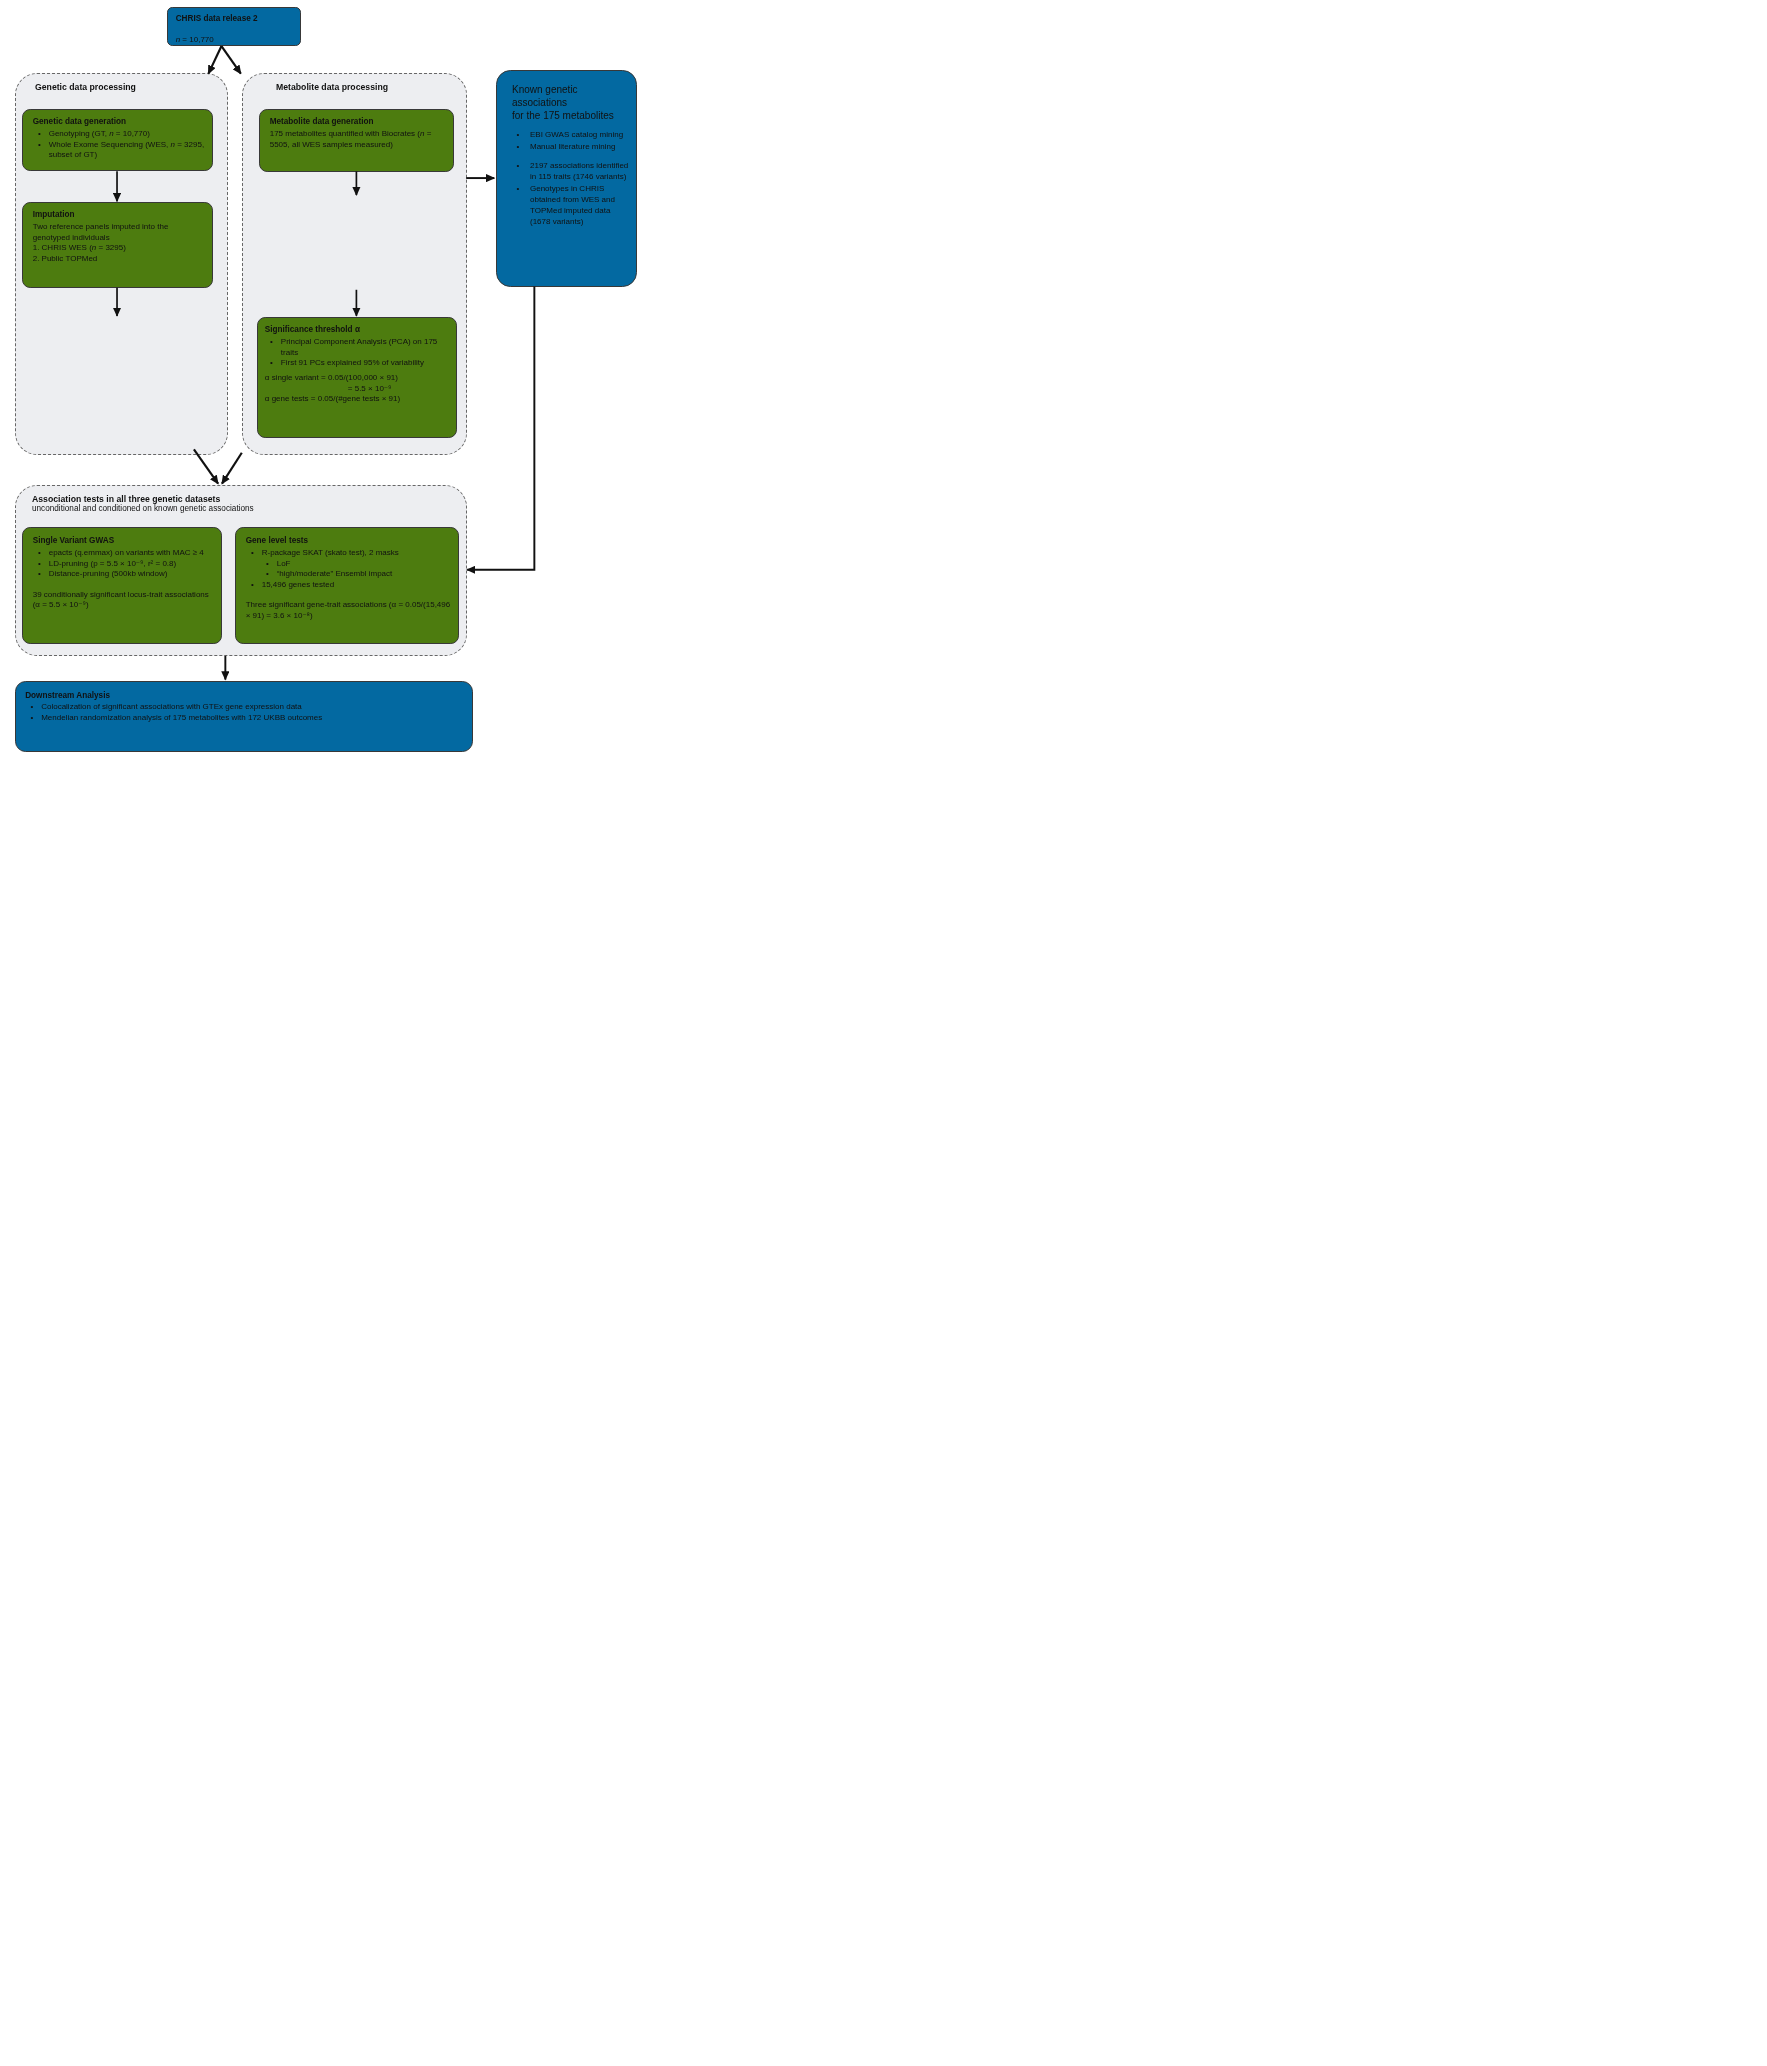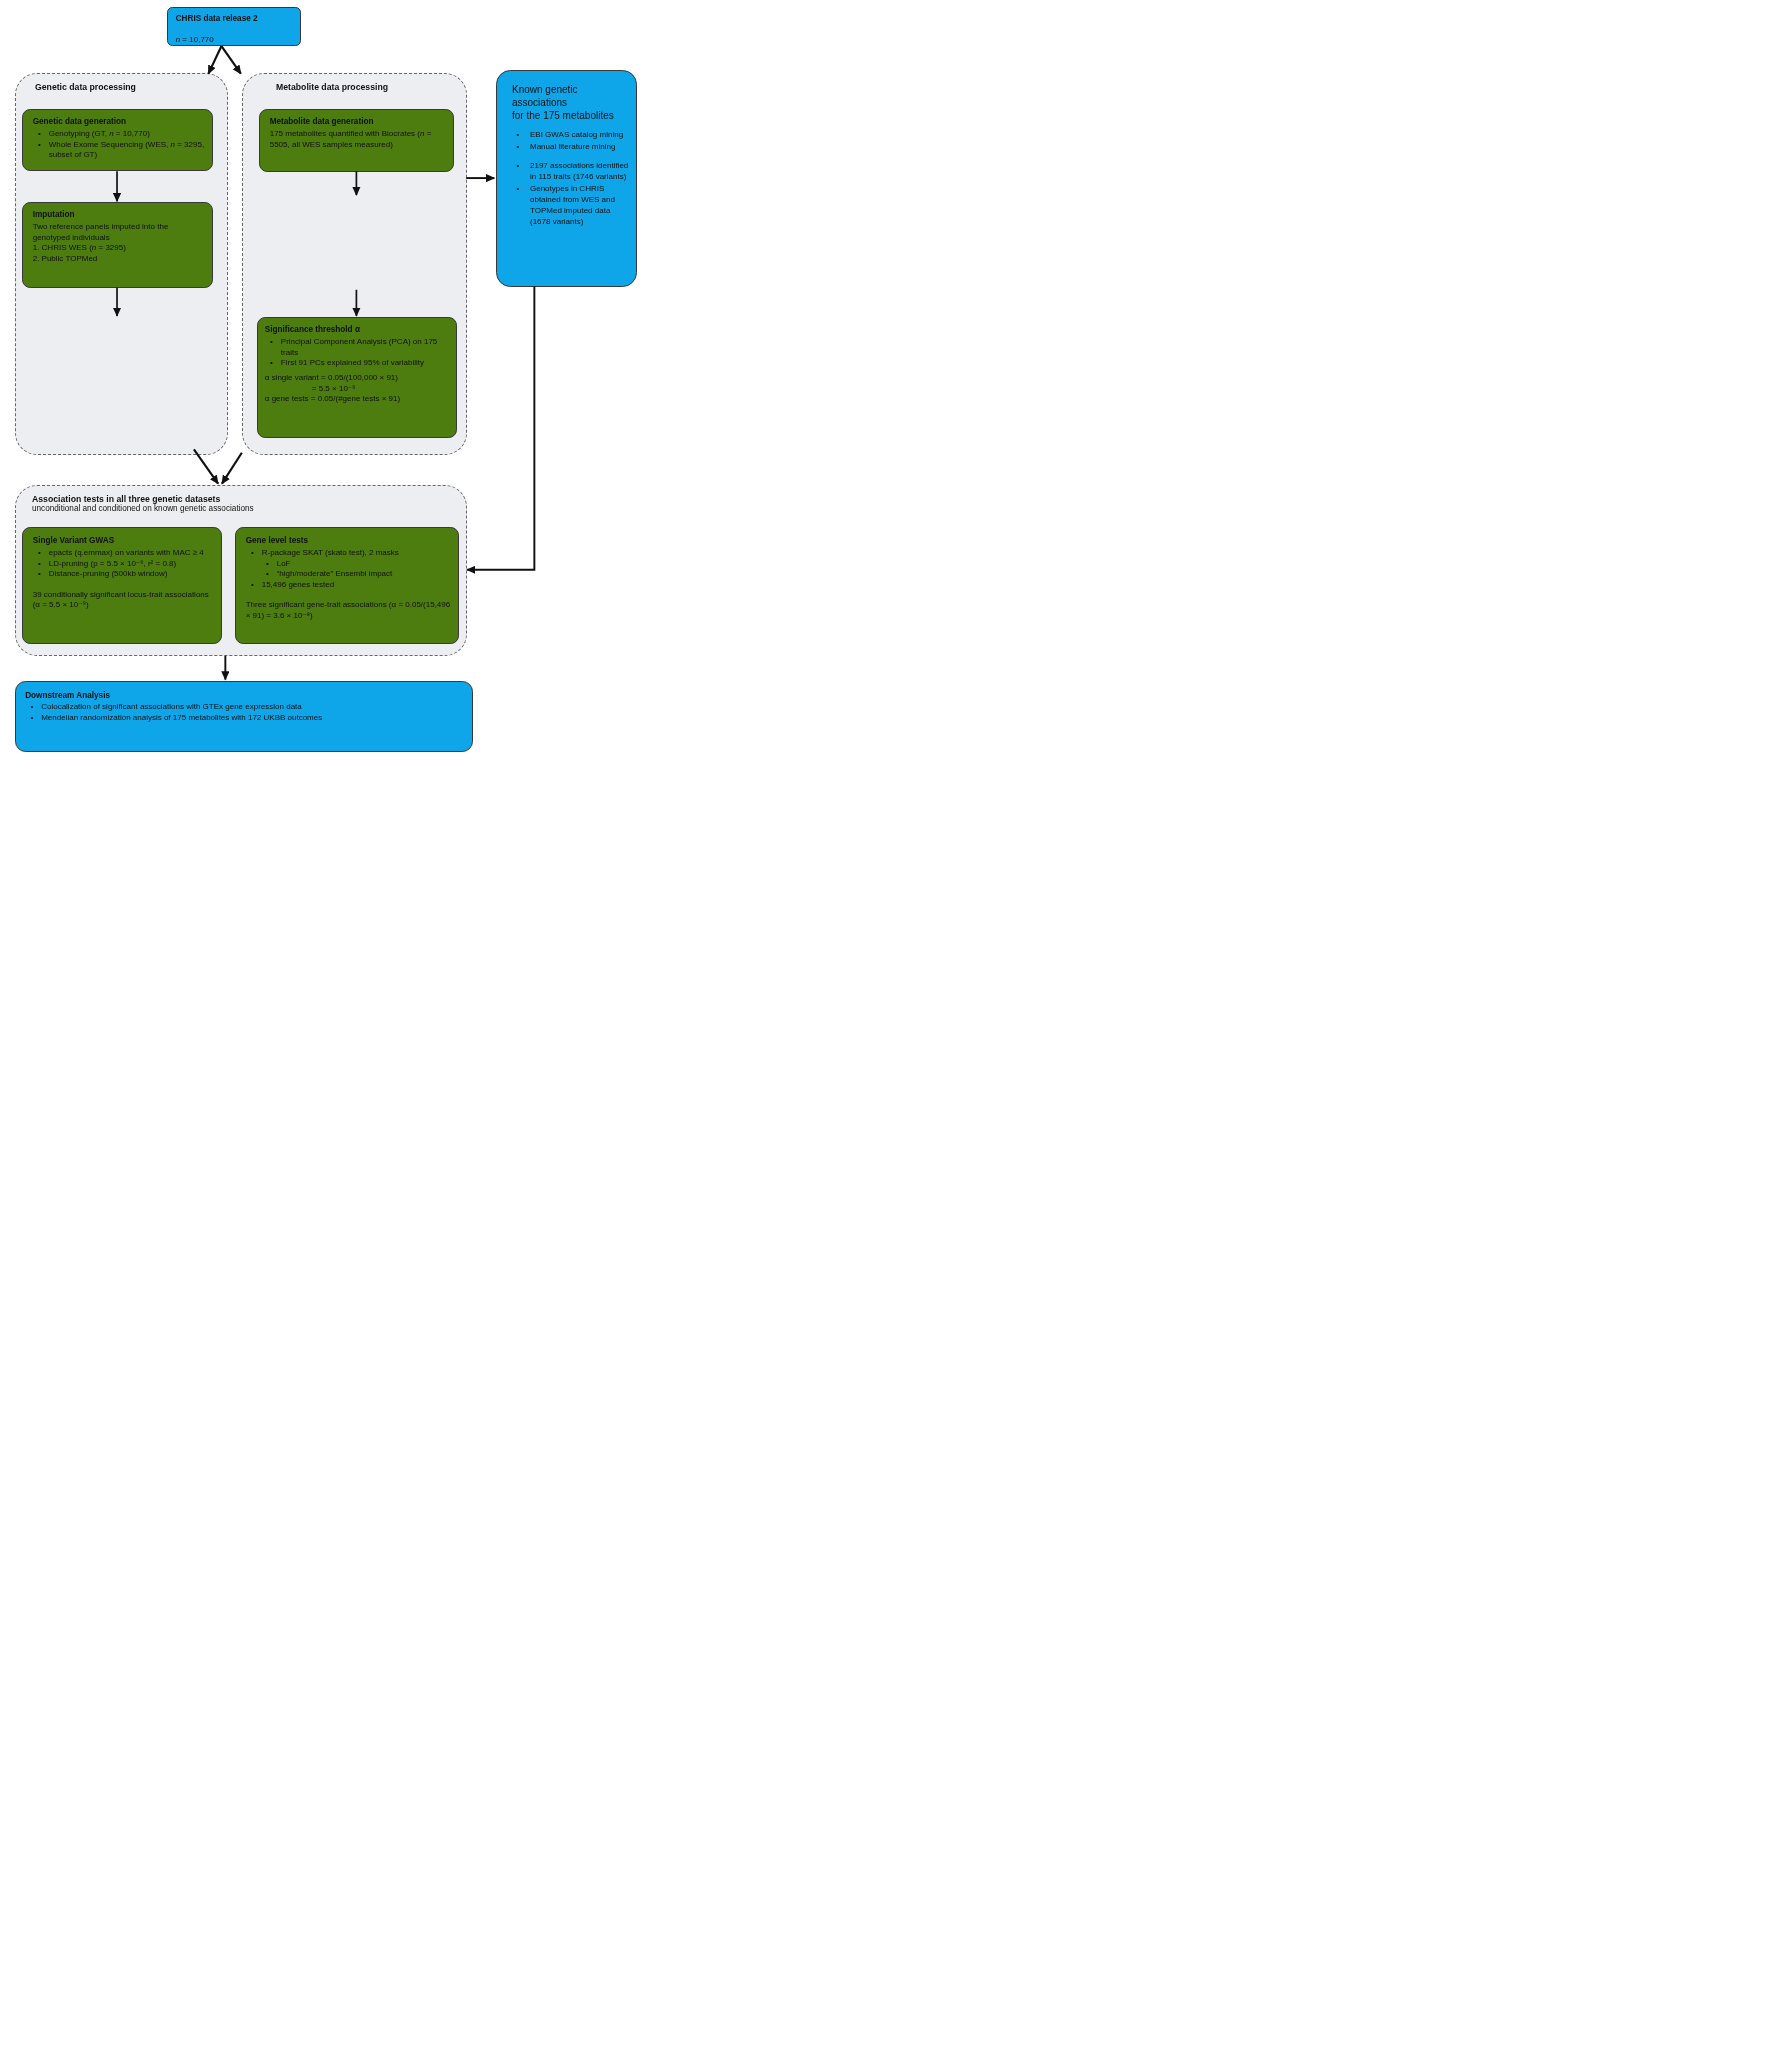--- a/index.html
+++ b/index.html
@@ -12,21 +12,21 @@
 
   .container{
     position:absolute;
     background:#edeef1;
     border:1.5px dashed #676767;
     border-radius:22px;
     box-sizing:border-box;
   }
   .graybox{
     position:absolute;
-    background:#0ea5e9;
+    background:#0369a1;
     border:1.5px solid #383838;
     box-sizing:border-box;
   }
   .whitebox{
     position:absolute;
     background:#4d7c0f;
     border:1.5px solid #383838;
     border-radius:8.2px;
     box-sizing:border-box;
     padding:7.3px 7.7px 5.8px 9.7px;
@@ -34,21 +34,21 @@
     line-height:1.33;
   }
   .hdr{font-weight:bold;font-size:8.7px;}
   .boxtitle{font-weight:bold;font-size:8.2px;margin-bottom:1px;}
   .b{position:relative;padding-left:16px;}
   .b::before{content:"\2022";position:absolute;left:5.3px;top:0;}
   .b2{position:relative;padding-left:31px;}
   .b2::before{content:"\2022";position:absolute;left:20.3px;top:0;}
   .kb{position:relative;padding-left:18px;margin-bottom:1px;}
   .kb::before{content:"\2022";position:absolute;left:4.4px;top:0;}
-  .eq-indent{margin-left:47px;}
+  .eq-indent{margin-left:83px;}
   .result{margin-top:9.7px;}
   svg.arrows{position:absolute;left:0;top:0;pointer-events:none;}
   .gap8{height:3.9px;}
   .gap16{height:7.7px;}
 </style>
 </head>
 <body>
 
 <div id="canvas">
 

